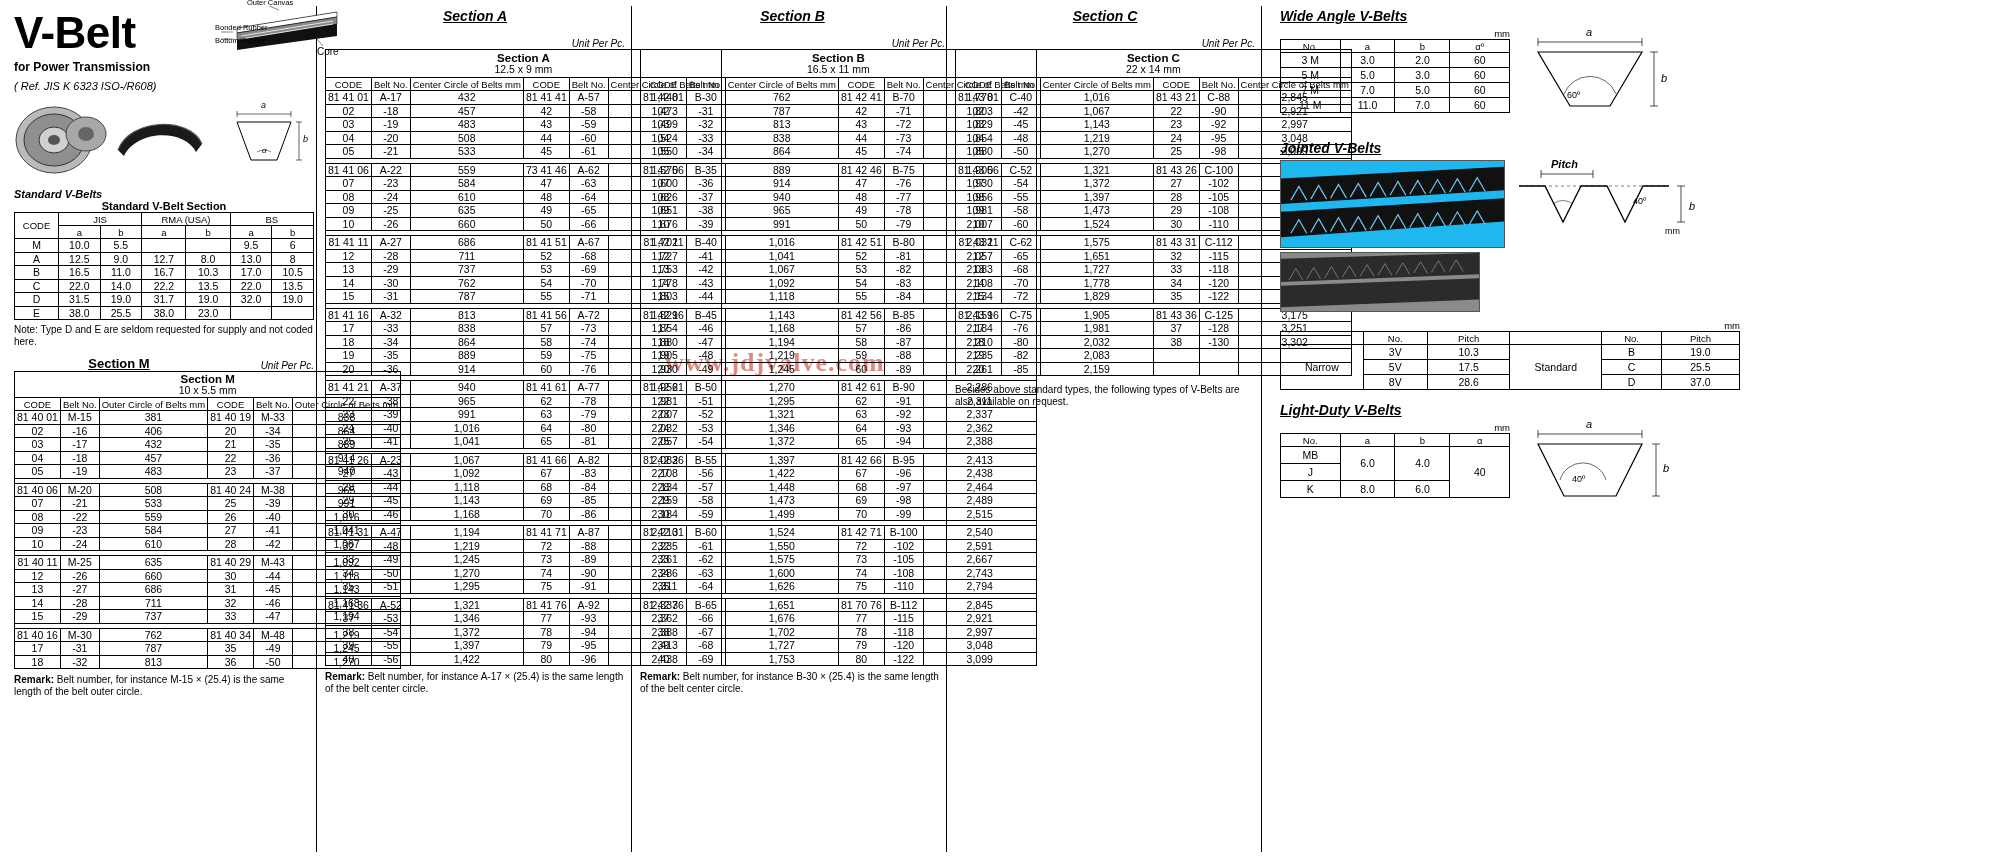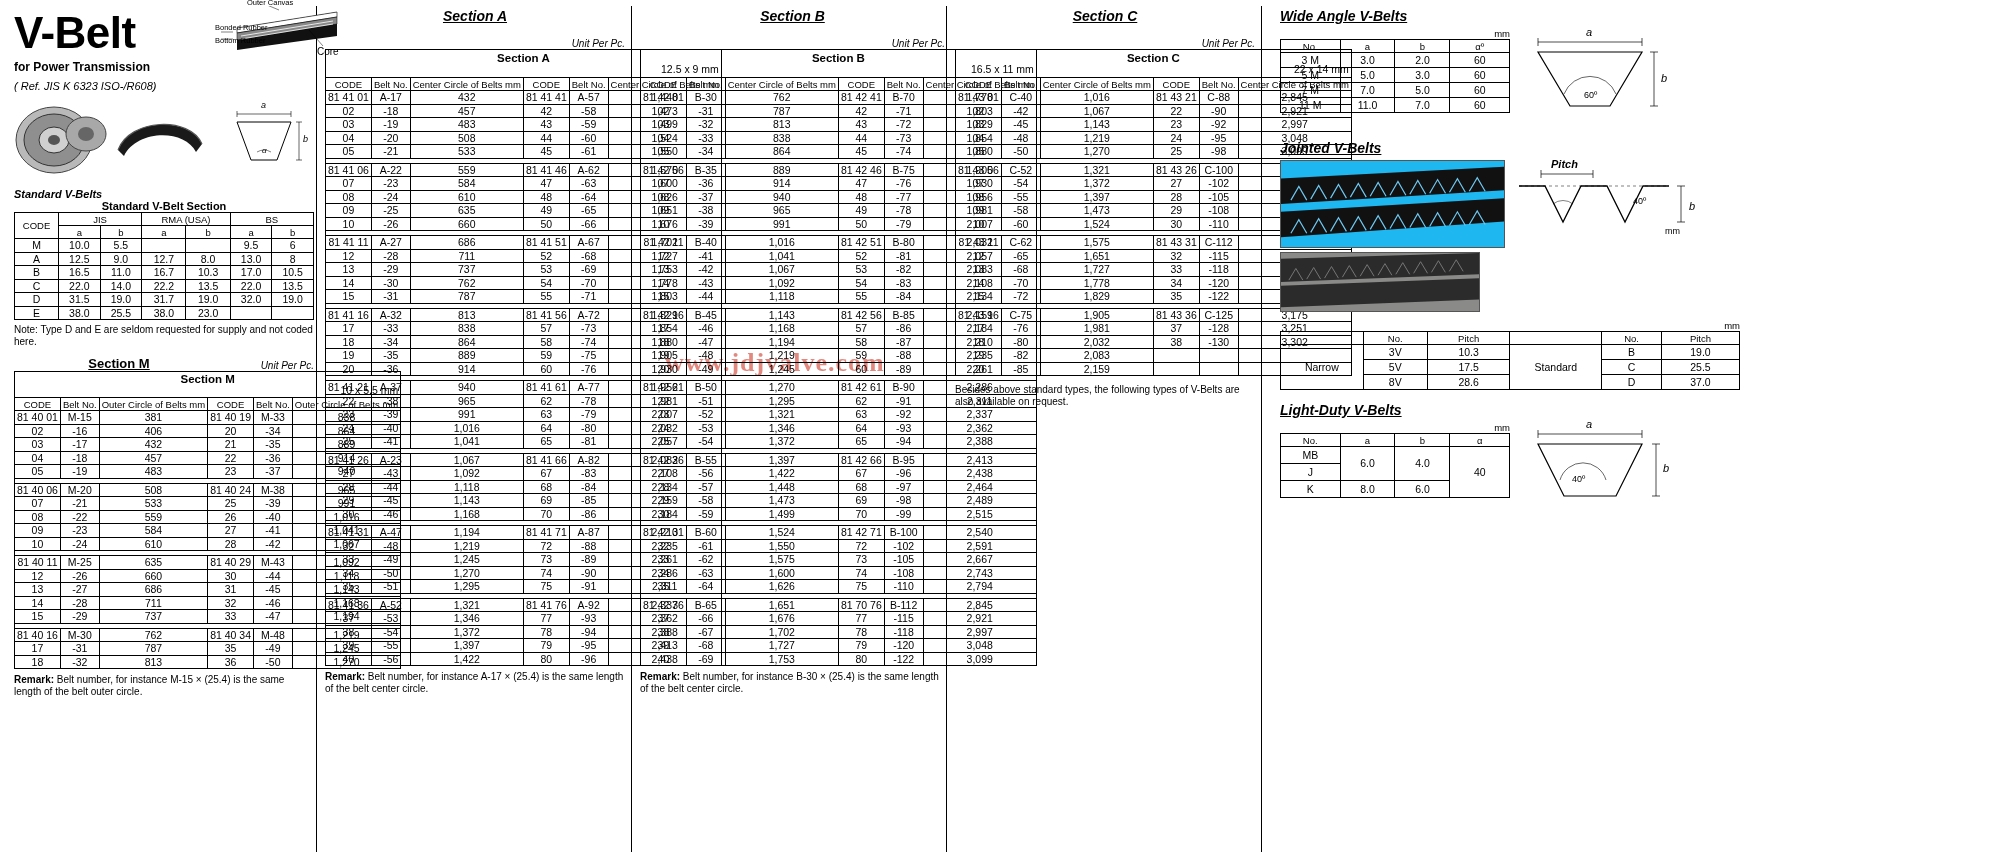--- a/index.html
+++ b/index.html
@@ -40,21 +40,21 @@
     font-size: 10.5px; line-height: 12.5px; height: 13px; white-space: nowrap;
   }
   table.t th { font-weight: normal; font-size: 9.5px; line-height: 11px; }
   .spacer td { border-left:1px solid #000; border-right:1px solid #000; border-top:none; border-bottom:none; height:5px; }
 
   .remark { font-size: 10px; margin-top: 5px; line-height: 12px; }
   .remark b { font-weight: bold; }
 
   
   .tbl-title { font-weight: bold; font-size: 11.5px; }
-  .tbl-sub { font-size: 10.5px; text-align: right; }
+  .tbl-sub { font-size: 10.5px; }
   .std-label { font-size: 11px; font-weight: bold; font-style: italic; margin-top: 4px; }
 
   .note { font-size: 10px; line-height: 12px; margin-top: 4px; }
 
   
   .r-head { font-size: 14px; font-weight: bold; font-style: italic; text-decoration: underline; margin-bottom: 4px; }
   .mm-right { font-size: 9.5px; text-align: right; }
   .flexrow { display: flex; align-items: flex-start; gap: 14px; }
 
   .watermark {
@@ -463,21 +463,21 @@
             <td>-61</td>
             <td>1,550</td>
           </tr>
           <tr class="spacer">
             <td colspan="6" style="border-top: none; border-right: 1px solid rgb(0, 0, 0); border-bottom: none; border-left: 1px solid rgb(0, 0, 0); border-image: initial; height: 5px;"></td>
           </tr>
           <tr>
             <td>81 41 06</td>
             <td>A-22</td>
             <td>559</td>
-            <td>81 41 46</td>
+            <td>73 41 46</td>
             <td>A-62</td>
             <td>1,575</td>
           </tr>
           <tr>
             <td>07</td>
             <td>-23</td>
             <td>584</td>
             <td>47</td>
             <td>-63</td>
             <td>1,600</td>
@@ -1386,21 +1386,21 @@
           <line x1="14" y1="10" x2="14" y2="18" stroke="#000" stroke-width="0.7"></line>
           <line x1="118" y1="10" x2="118" y2="18" stroke="#000" stroke-width="0.7"></line>
           <polygon points="14,24 118,24 86,78 46,78" fill="none" stroke="#000" stroke-width="1.2"></polygon>
           <line x1="130" y1="24" x2="130" y2="78" stroke="#000" stroke-width="0.7"></line>
           <line x1="126" y1="24" x2="134" y2="24" stroke="#000" stroke-width="0.7"></line>
           <line x1="126" y1="78" x2="134" y2="78" stroke="#000" stroke-width="0.7"></line>
           <path d="M40 66 A 28 28 0 0 1 92 66" fill="none" stroke="#000" stroke-width="0.6"></path>
         </svg>
         <div style="position:absolute; left:62px; top:-2px; font-size:11px; font-style:italic;">a</div>
         <div style="position:absolute; left:137px; top:44px; font-size:11px; font-style:italic;">b</div>
-        <div style="position:absolute; left:60px; top:62px; font-size:9px;">60º</div>
+        <div style="position:absolute; left:43px; top:62px; font-size:9px;">60º</div>
       </div>
     </div>
 
     <div class="r-head" style="margin-top:10px;">Jointed V-Belts</div>
 
     <div class="flexrow" style="gap:10px;">
       <div>
         <svg class="photo-jointed" viewBox="0 0 225 88" preserveAspectRatio="none">
           <rect width="225" height="88" fill="#1fb7ef"></rect>
           <g fill="#111">

